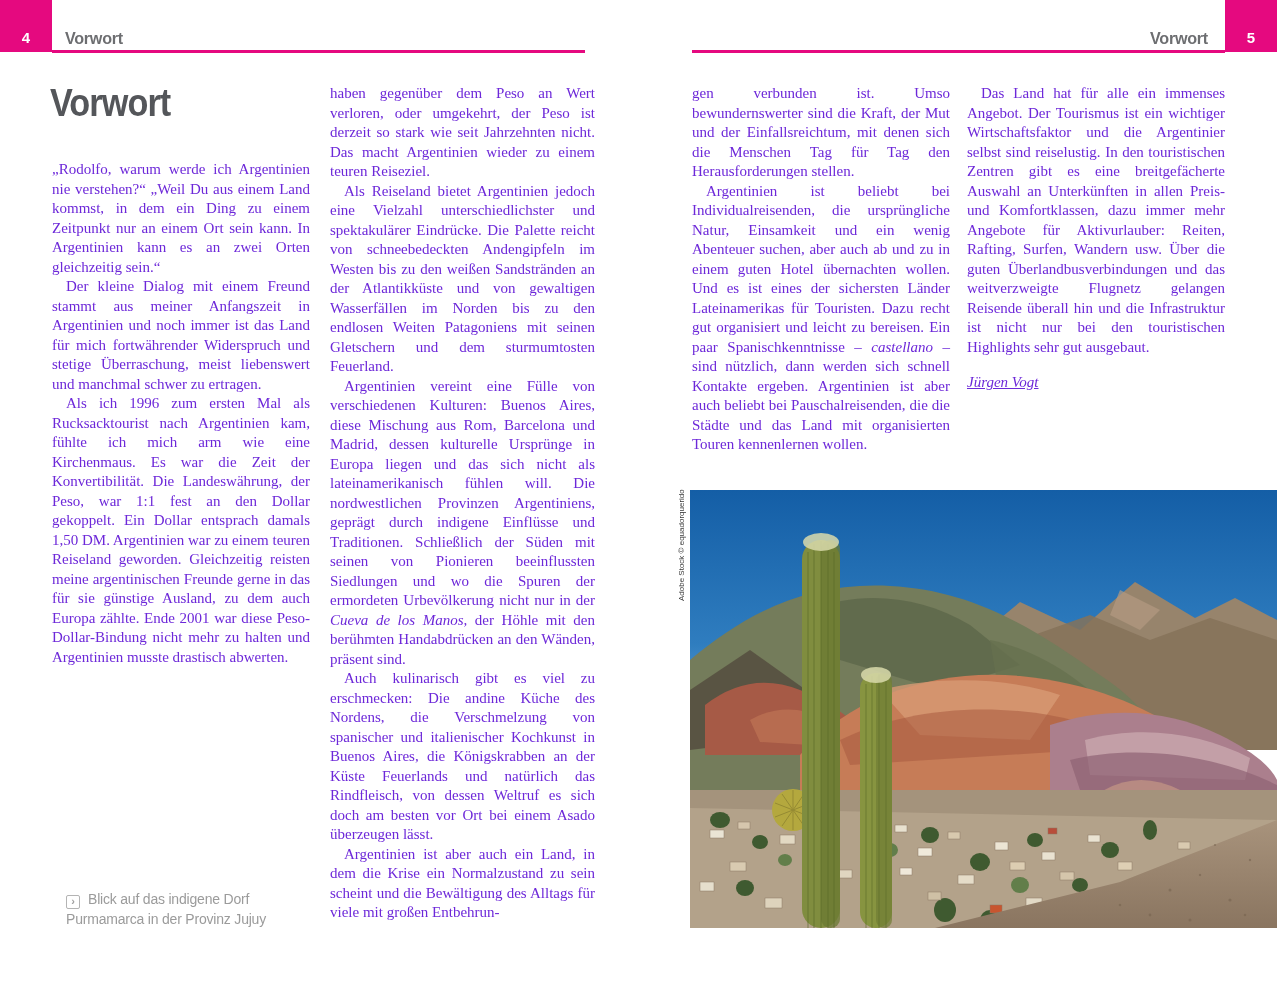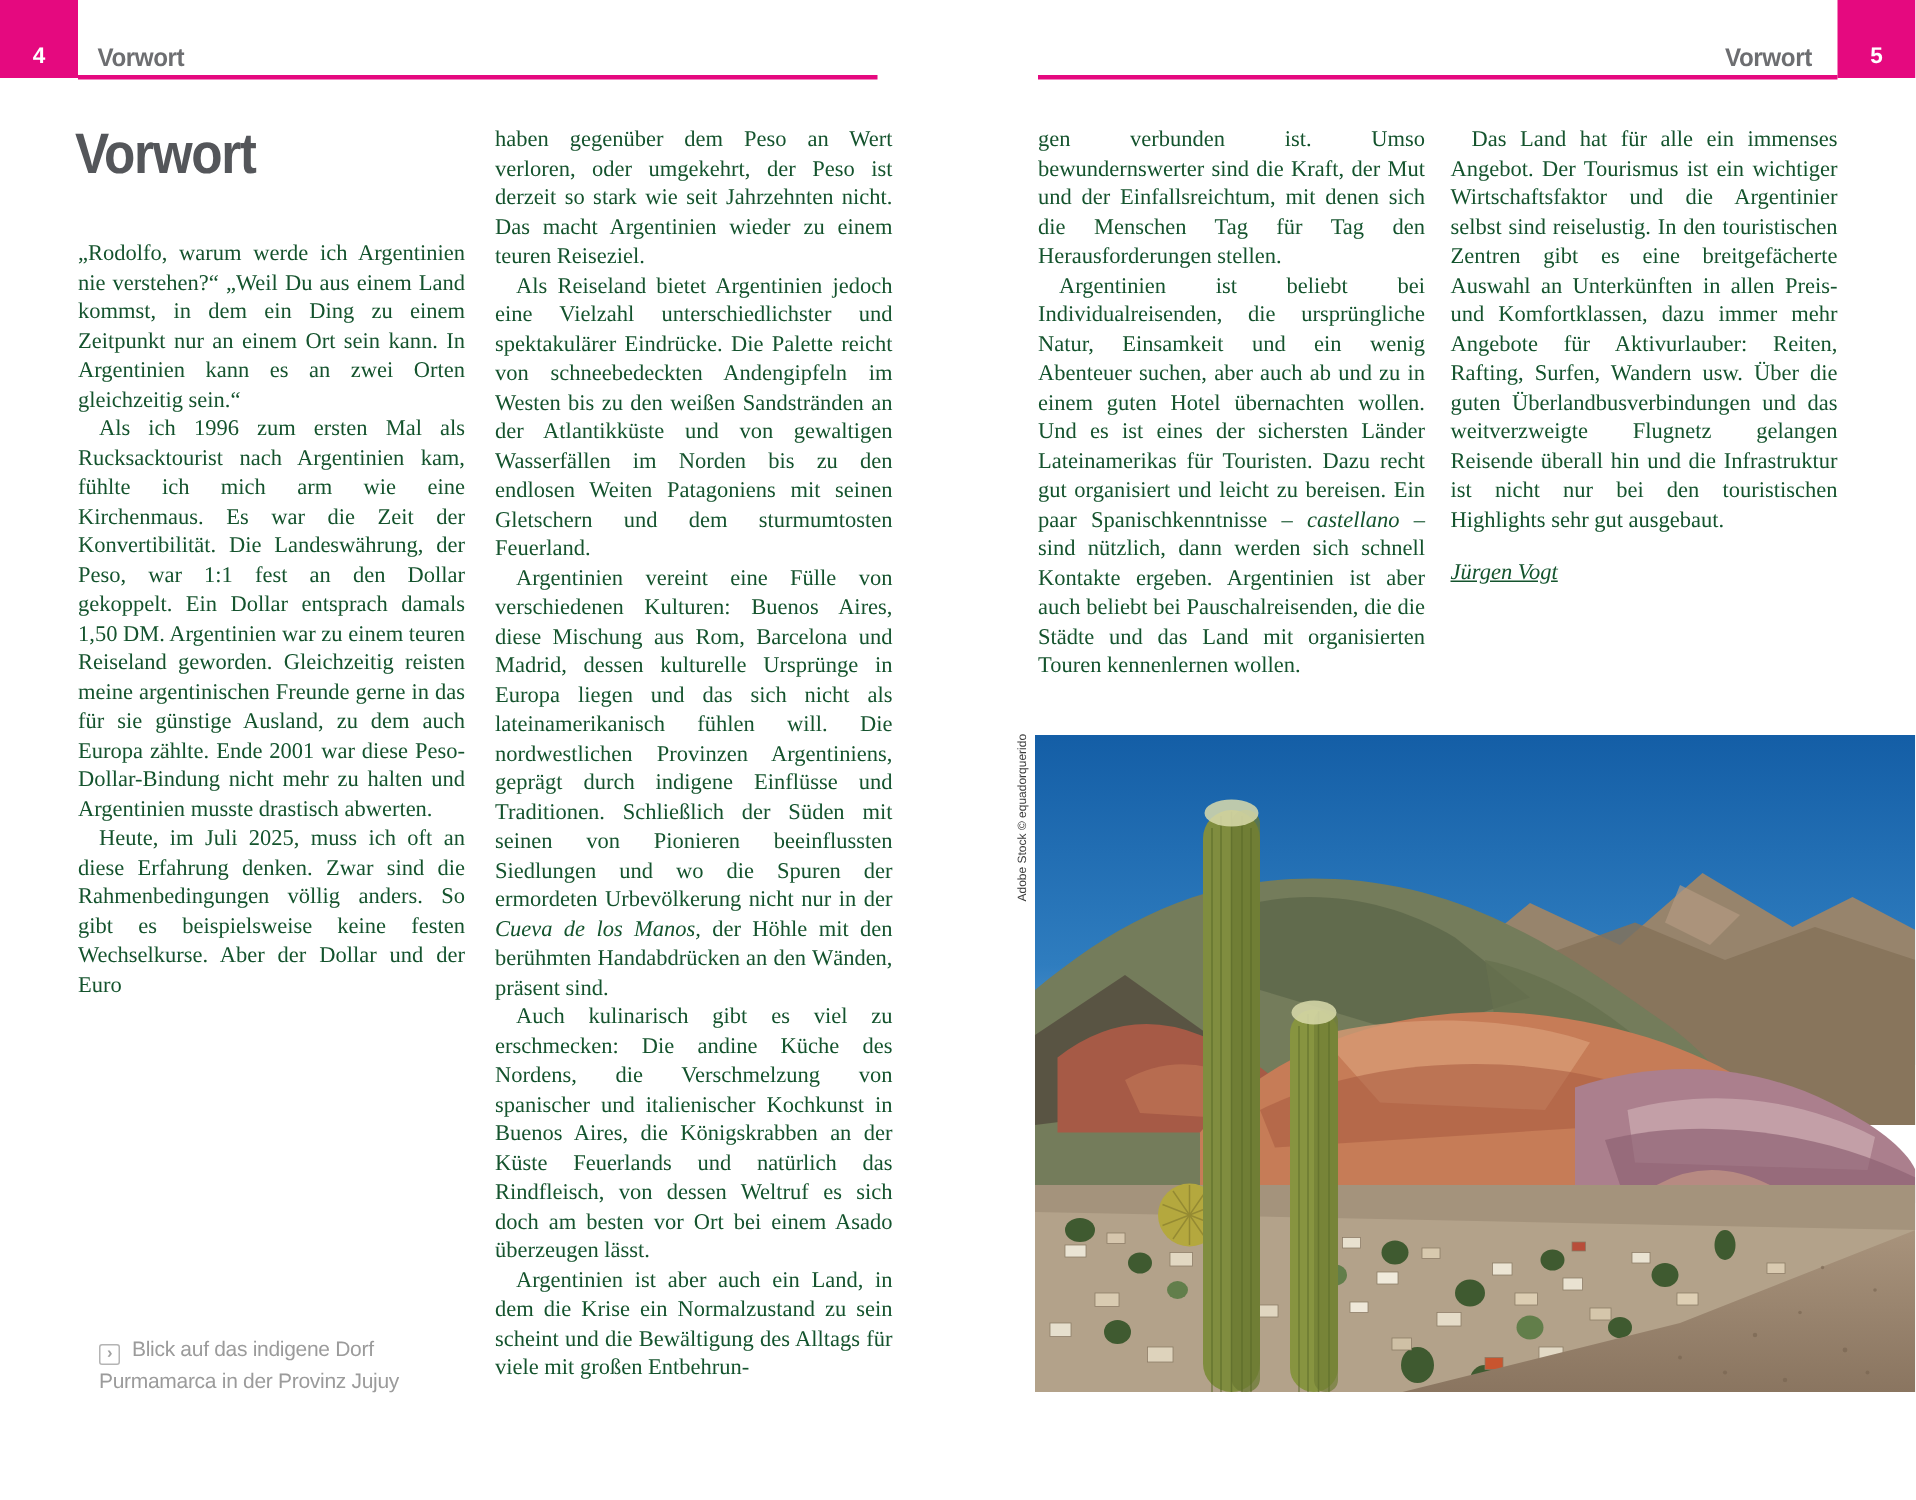--- a/index.html
+++ b/index.html
@@ -31,21 +31,21 @@
   #head-rule-right{left:692px;width:533px;}
   
   #page-title{
     position:absolute;left:50px;top:82px;
     font-family:"Liberation Sans",sans-serif;font-weight:bold;
     font-size:38px;color:#54565a;letter-spacing:-1px;
     transform:scaleX(0.9);transform-origin:left top;
   }
   
   .col{
-    position:absolute;text-align:justify;color:#14532d;
+    position:absolute;text-align:justify;color:#6d28d9;
     font-size:15px;line-height:19.5px;
     hyphens:auto;-webkit-hyphens:auto;
   }
   #col1{left:52px;top:160px;width:258px;}
   #col2{left:330px;top:84px;width:265px;}
   #col3{left:692px;top:84px;width:258px;}
   #col4{left:967px;top:84px;width:258px;}
   .col p{margin:0;}
   .col p.indent{text-indent:14px;}
   .col span.b{font-weight:normal;}
@@ -92,22 +92,22 @@
 <div class="pagenum-box" id="pagenum-right">
     <span>5</span>
   </div>
 <div class="running-head" id="running-head-right">Vorwort</div>
 <div class="head-rule" id="head-rule-right"></div>
 
 <div id="page-title">Vorwort</div>
 
 <div class="col" id="col1">
     <p><span>„Rodolfo, warum werde ich Argentinien nie verstehen?“ „Weil Du aus einem Land kommst, in dem ein Ding zu einem Zeitpunkt nur an einem Ort sein kann. In Argentinien kann es an zwei Orten gleichzeitig sein.“</span></p>
+    <p class="indent"><span>Der kleine Dialog mit einem Freund stammt aus meiner Anfangszeit in Argentinien und noch immer ist das Land für mich fortwährender Widerspruch und stetige Überraschung, meist liebenswert und manchmal schwer zu ertragen.</span></p>
     <p class="indent"><span>Als ich 1996 zum ersten Mal als Rucksacktourist nach Argentinien kam, fühlte ich mich arm wie eine Kirchenmaus. Es war die Zeit der </span><span class="b">Konvertibilität.</span><span> Die Landeswährung, der Peso, war 1:1 fest an den Dollar gekoppelt. Ein Dollar entsprach damals 1,50 DM. Argentinien war zu einem teuren Reiseland geworden. Gleichzeitig reisten meine argentinischen Freunde gerne in das für sie günstige Ausland, zu dem auch Europa zählte. Ende 2001 war diese Peso-Dollar-Bindung nicht mehr zu halten und Argentinien musste drastisch abwerten.</span></p>
-    <p class="indent"><span>Heute, im Juli 2025, muss ich oft an diese Erfahrung denken. Zwar sind die Rahmenbedingungen völlig anders. So gibt es beispielsweise keine festen Wechselkurse. Aber der Dollar und der Euro</span></p>
   </div>
 <div class="col" id="col2">
     <p><span>haben gegenüber dem Peso an Wert verloren, oder umgekehrt, der Peso ist derzeit so stark wie seit Jahrzehnten nicht. Das macht Argentinien wieder zu einem teuren Reiseziel.</span></p>
     <p class="indent"><span>Als </span><span class="b">Reiseland</span><span> bietet Argentinien jedoch eine Vielzahl unterschiedlichster und spektakulärer Eindrücke. Die Palette reicht von schneebedeckten Andengipfeln im Westen bis zu den weißen Sandstränden an der Atlantikküste und von gewaltigen Wasserfällen im Norden bis zu den endlosen Weiten Patagoniens mit seinen Gletschern und dem sturmumtosten Feuerland.</span></p>
     <p class="indent"><span>Argentinien vereint eine </span><span class="b">Fülle von verschiedenen Kulturen:</span><span> Buenos Aires, diese Mischung aus Rom, Barcelona und Madrid, dessen kulturelle Ursprünge in Europa liegen und das sich nicht als lateinamerikanisch fühlen will. Die nordwestlichen Provinzen Argentiniens, geprägt durch indigene Einflüsse und Traditionen. Schließlich der Süden mit seinen von Pionieren beeinflussten Siedlungen und wo die Spuren der ermordeten Urbevölkerung nicht nur in der </span><span class="i">Cueva de los Manos,</span><span> der Höhle mit den berühmten Handabdrücken an den Wänden, präsent sind.</span></p>
     <p class="indent"><span>Auch </span><span class="b">kulinarisch</span><span> gibt es viel zu erschmecken: Die andine Küche des Nordens, die Verschmelzung von spanischer und italienischer Kochkunst in Buenos Aires, die Königskrabben an der Küste Feuerlands und natürlich das Rindfleisch, von dessen Weltruf es sich doch am besten vor Ort bei einem Asado überzeugen lässt.</span></p>
     <p class="indent"><span>Argentinien ist aber auch ein Land, in dem die Krise ein Normalzustand zu sein scheint und die Bewältigung des Alltags für viele mit großen Entbehrun-</span></p>
   </div>
 <div class="col" id="col3">
     <p><span>gen verbunden ist. Umso bewundernswerter sind die Kraft, der Mut und der Einfallsreichtum, mit denen sich die Menschen Tag für Tag den Herausforderungen stellen.</span></p>

